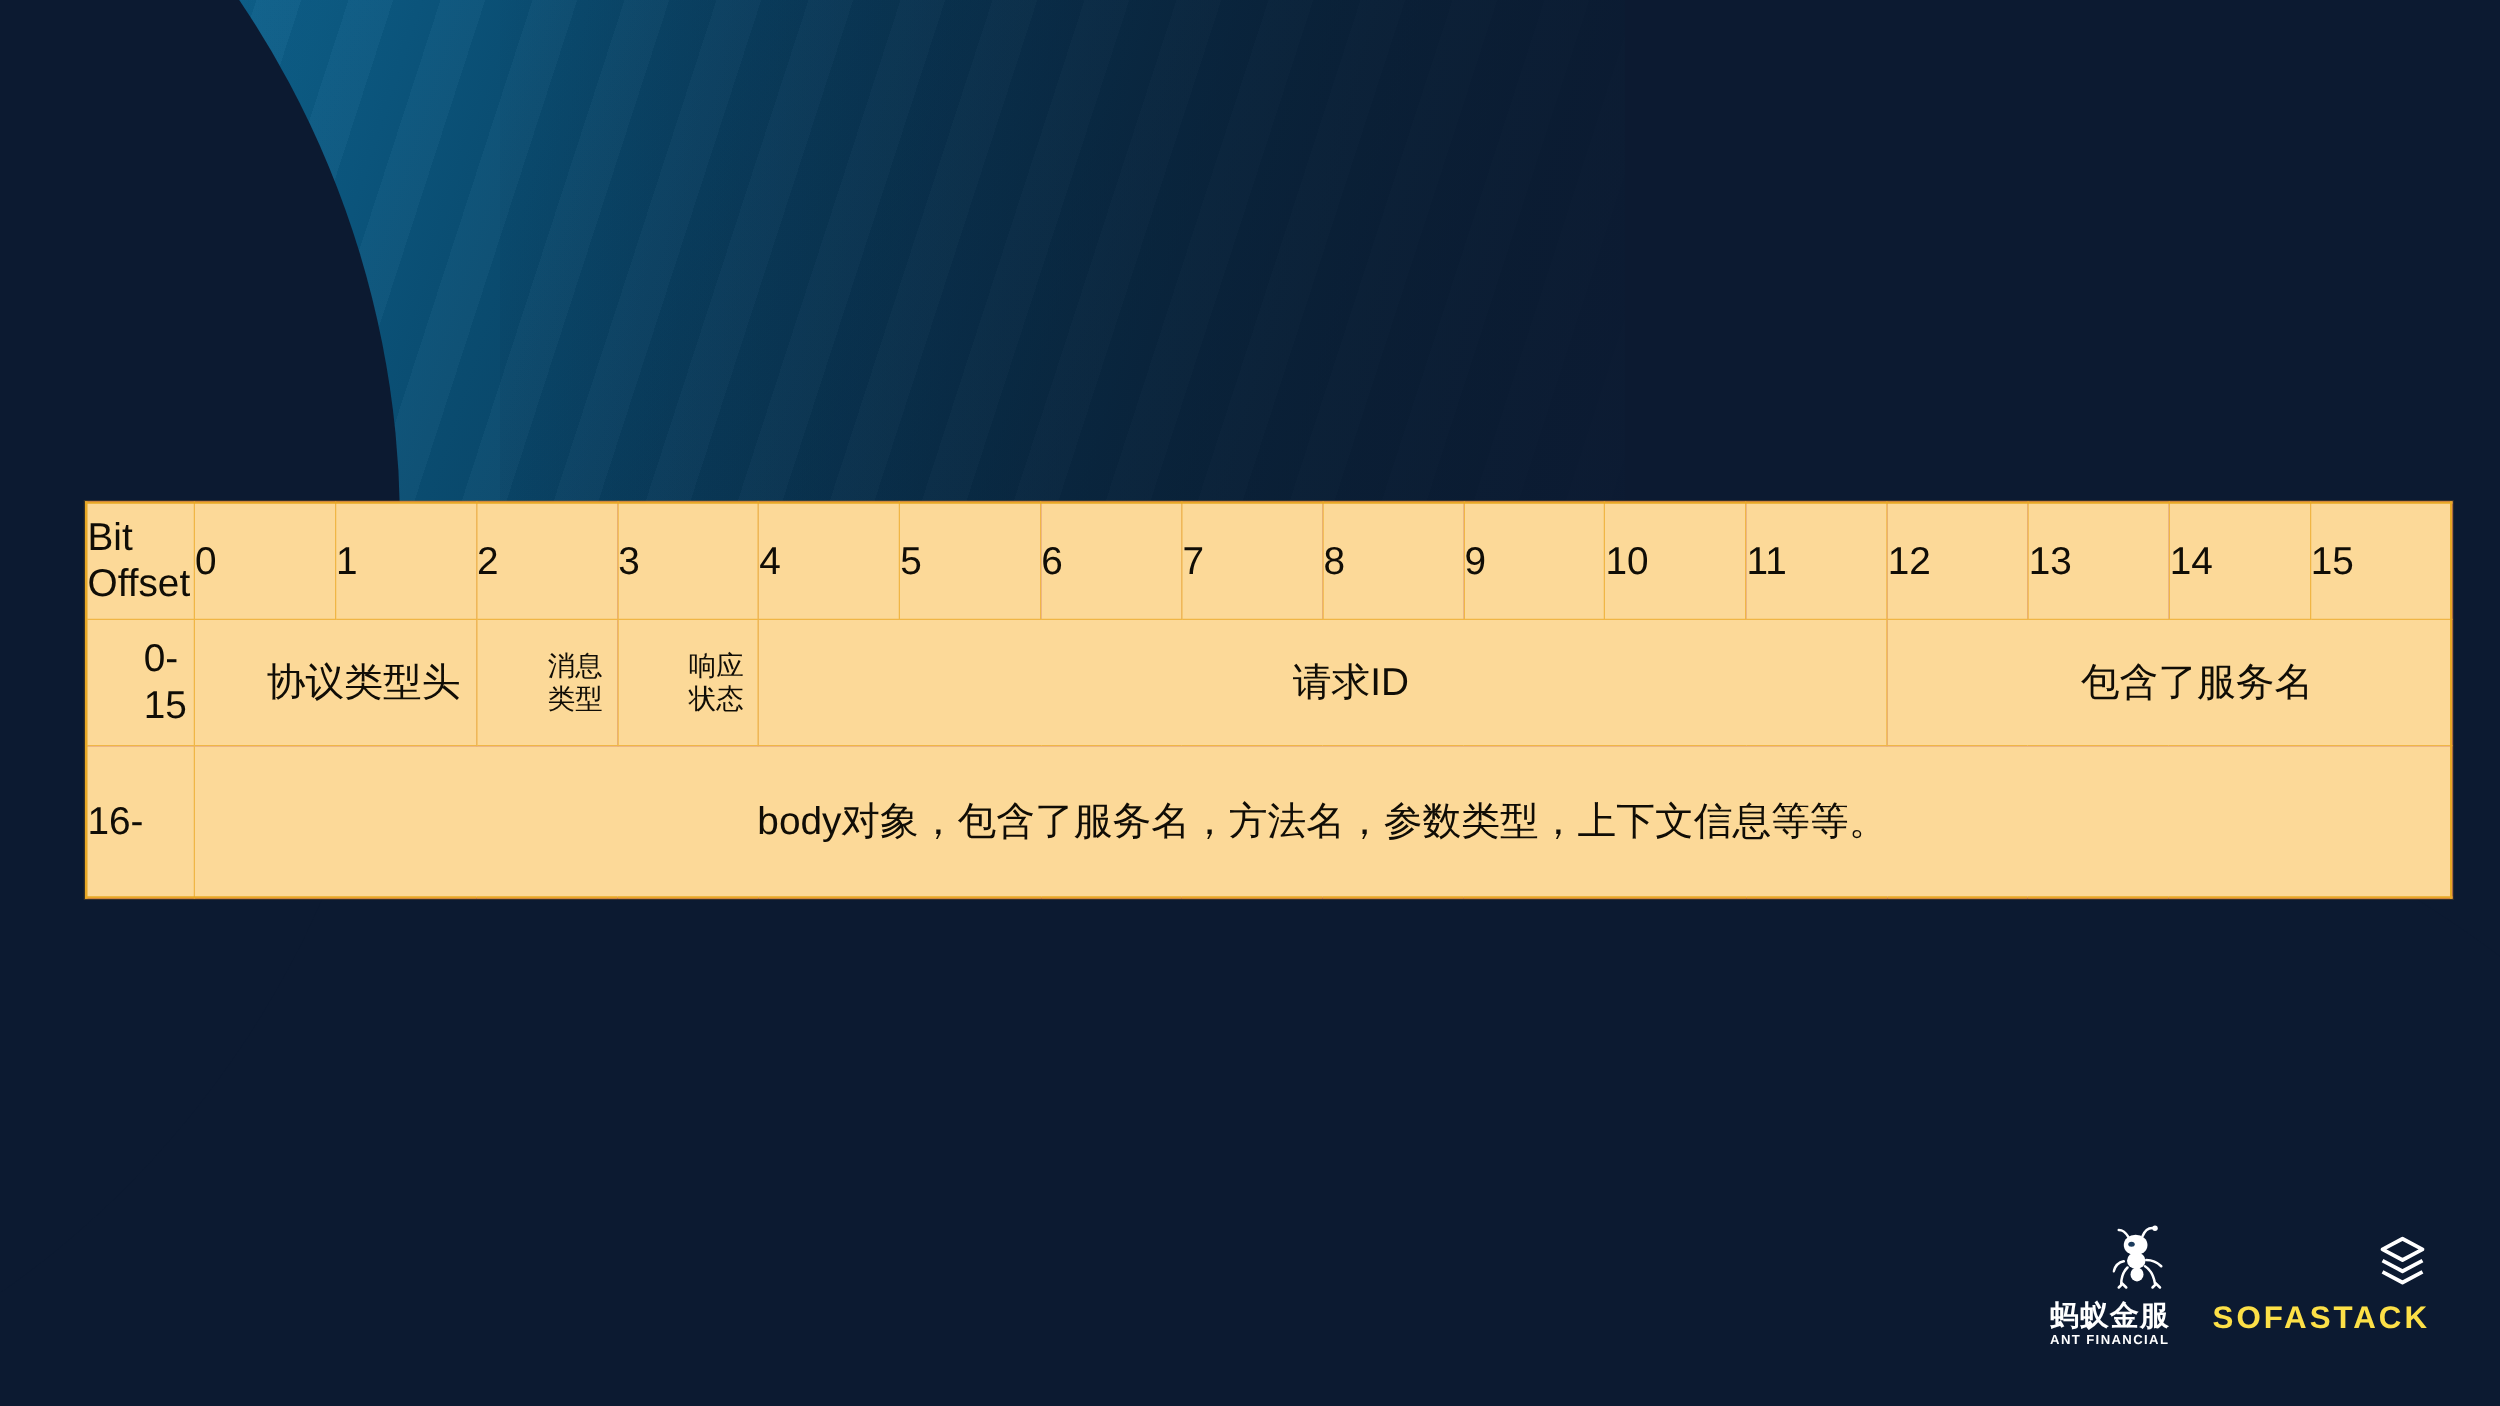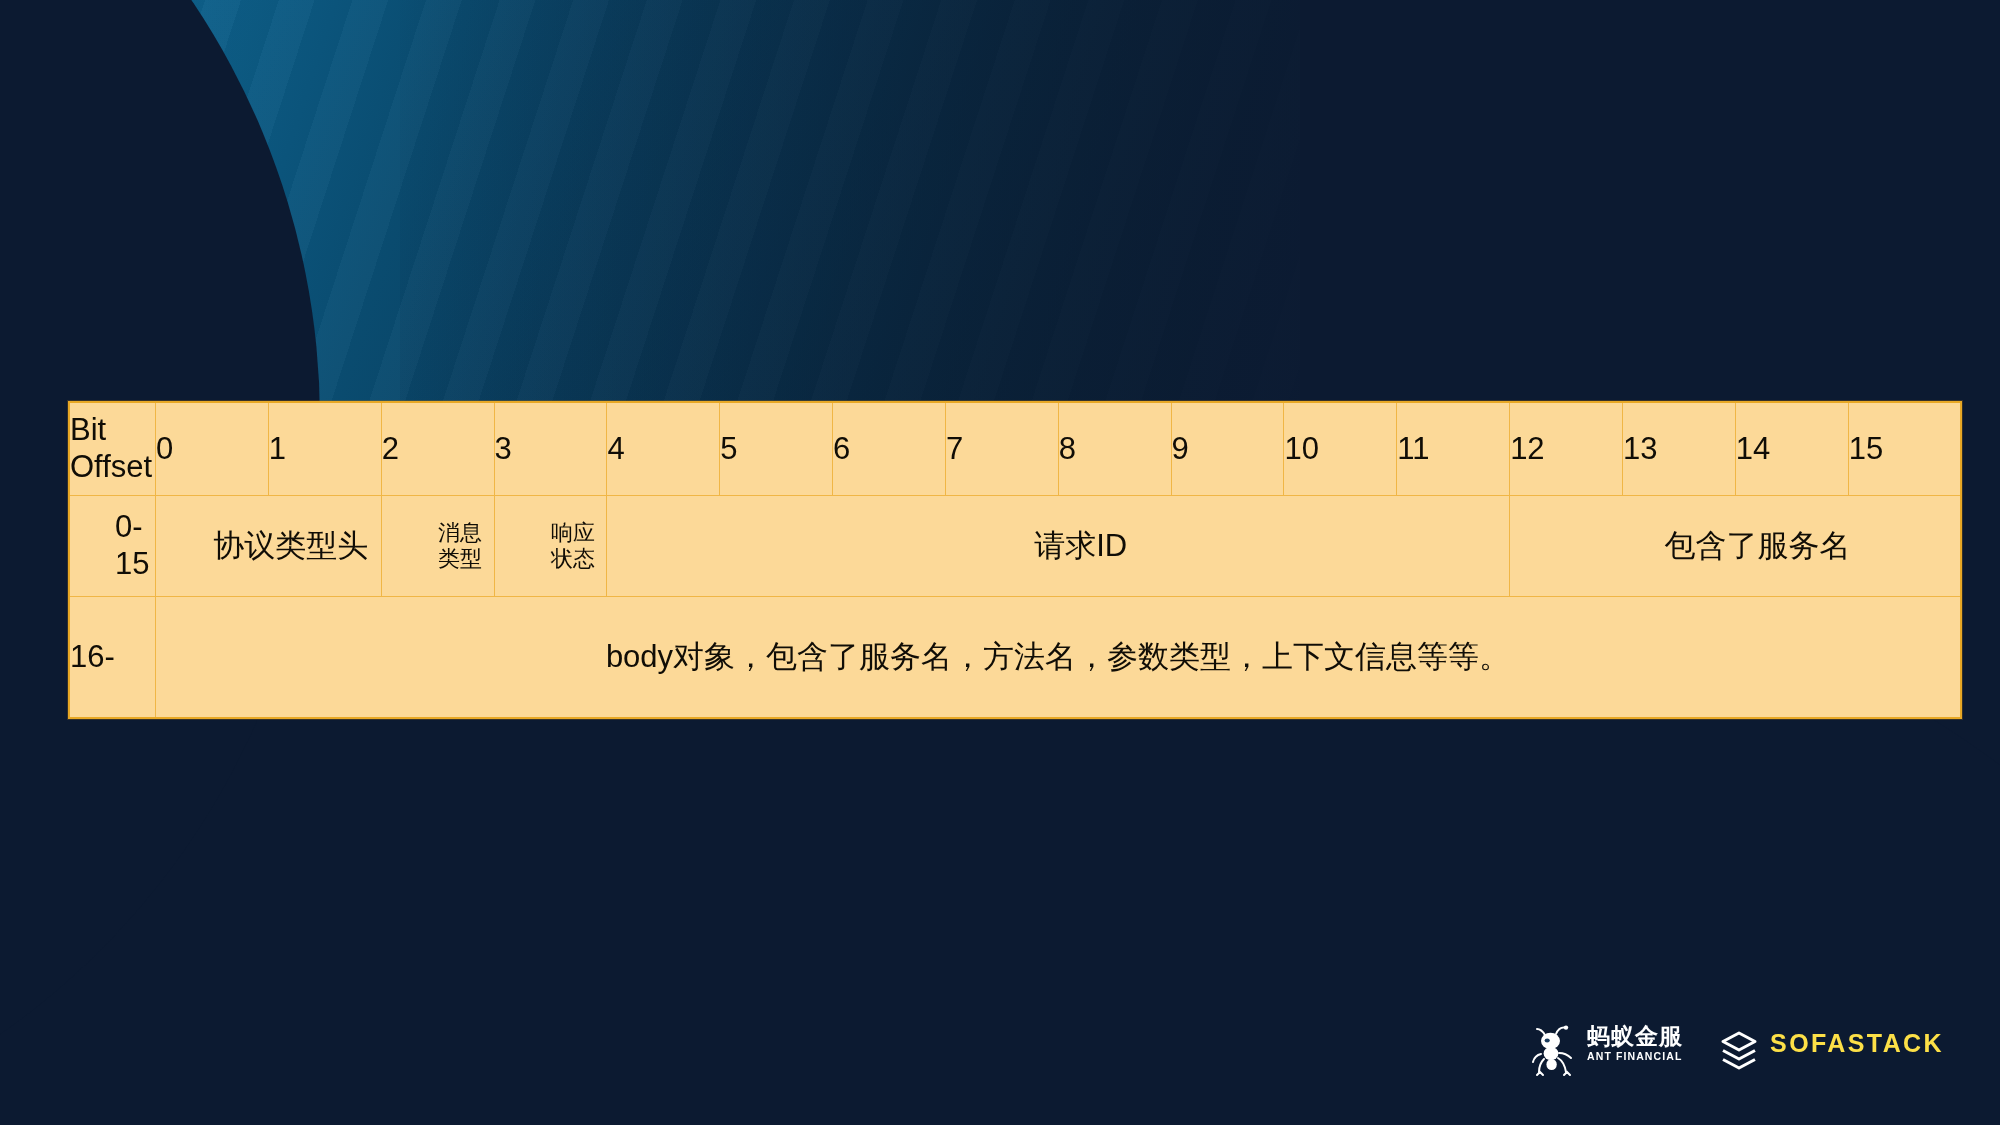--- a/index.html
+++ b/index.html
@@ -189,22 +189,23 @@
   .logos {
     position: absolute;
     right: 56px;
     bottom: 48px;
     display: flex;
     align-items: center;
     gap: 34px;
   }
   .logo-group {
     display: flex;
-    align-items: flex-start;
+    align-items: flex-end;
     gap: 9px;
+    flex-direction: column;
   }
   .ant-mark { width: 46px; height: 52px; display: block; }
   .ant-text { display: flex; flex-direction: column; line-height: 1; }
   .ant-cn {
     font-size: 23px;
     font-weight: 700;
     color: #ffffff;
     letter-spacing: 1px;
   }
   .ant-en {

